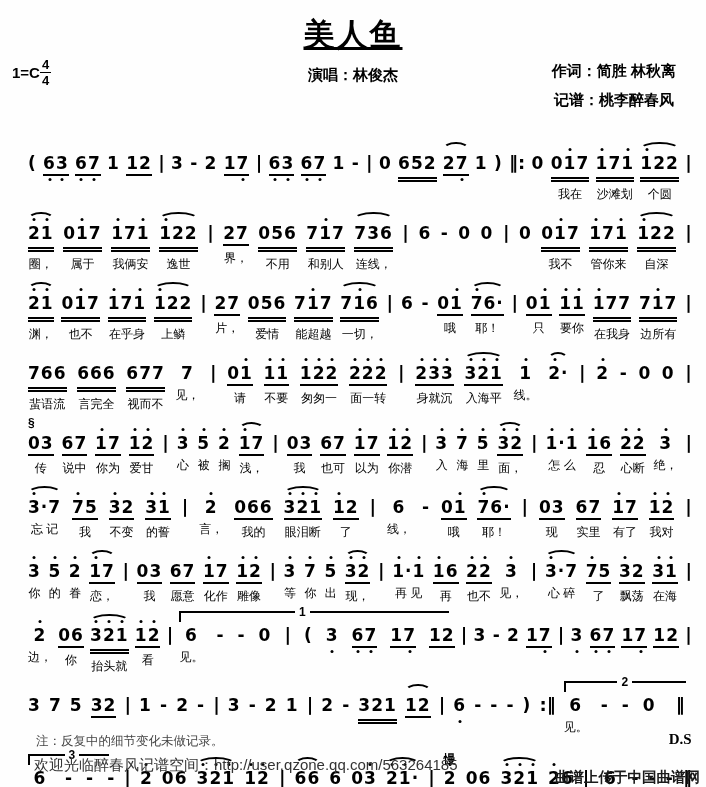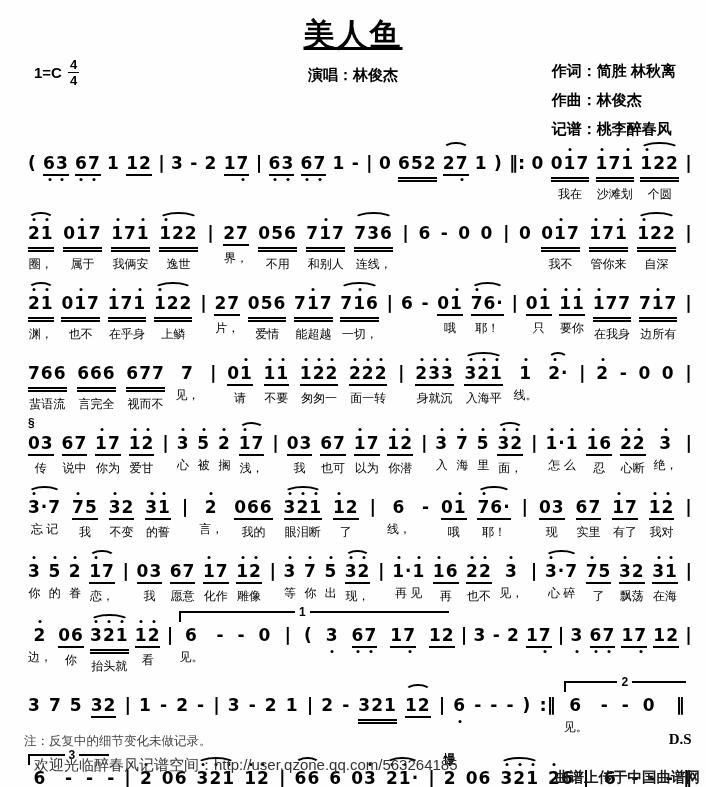--- a/index.html
+++ b/index.html
@@ -9,27 +9,27 @@
     position:relative;overflow:hidden;
   }
   
   .header{position:relative;height:132px;}
   .title{
     text-align:center;font-size:31px;font-weight:900;padding-top:14px;
     font-family:"Liberation Sans","DejaVu Sans",sans-serif;letter-spacing:2px;text-decoration:underline;
   }
   .singer{text-align:center;font-size:15px;font-weight:bold;margin-top:10px;}
   .keysig{
-    position:absolute;left:34px;top:58px;font-size:15px;font-weight:bold;
-    display:flex;align-items:center;gap:6px;
+    position:absolute;left:12px;top:58px;font-size:15px;font-weight:bold;
+    display:flex;align-items:center;gap:0;
   }
   .frac{display:inline-flex;flex-direction:column;align-items:center;font-size:13px;line-height:13px;font-weight:bold;}
   .frac .top{border-bottom:1.5px solid #000;padding:0 2px 1px;}
   .frac .bot{padding-top:1px;}
-  .credits{position:absolute;right:30px;top:56px;font-size:15px;font-weight:bold;line-height:29px;text-align:left;}
+  .credits{position:absolute;right:30px;top:56px;font-size:15px;font-weight:bold;line-height:29px;text-align:center;}
   
   .score{padding:6px 14px 0 28px;}
   .line{
     display:flex;justify-content:space-between;align-items:flex-start;
     padding-top:15px;margin-bottom:5px;white-space:nowrap;
   }
   .tok{display:inline-flex;flex-direction:column;align-items:center;position:relative;}
   .nt{
     font-weight:bold;font-size:17px;line-height:20px;letter-spacing:1px;
     font-family:"DejaVu Sans",sans-serif;display:inline-block;
@@ -48,21 +48,21 @@
   .mark{position:absolute;top:-17px;left:0;font-size:12px;font-weight:bold;font-style:normal;}
   .lyr{font-size:12px;margin-top:4px;font-weight:normal;}
   .sub{font-size:15px;font-weight:bold;margin-top:16px;font-family:"Liberation Serif","DejaVu Serif",serif;}
   .bar .nt, .rep .nt{font-size:18px;letter-spacing:0;}
   .volta{display:inline-flex;gap:13px;position:relative;align-items:flex-start;}
   .vbr{position:absolute;top:-14px;left:0;right:6px;height:9px;
        border-top:2px solid #000;border-left:2px solid #000;}
   .vlab{position:absolute;top:-20px;left:42%;background:#fefefe;padding:0 4px;
         font-size:12px;font-weight:bold;font-style:normal;}
   
-  .footnote{position:absolute;left:24px;top:733px;font-size:12.5px;color:#444;}
+  .footnote{position:absolute;left:36px;top:733px;font-size:12.5px;color:#444;}
   .welcome{position:absolute;left:34px;top:756px;font-size:15px;color:#333;}
   .watermark{position:absolute;right:6px;top:768px;text-align:right;color:#1a1a1a;}
   .watermark .site{font-size:14.5px;font-weight:bold;}
   .watermark .url{font-size:10px;font-weight:normal;letter-spacing:1px;
                   font-family:"DejaVu Sans Mono","Liberation Mono",monospace;}
 </style>
 </head>
 <body>
 
 <div class="header">
@@ -70,21 +70,20 @@
   <div class="singer">演唱：林俊杰</div>
   <div class="keysig">
     <span>1=C</span>
     <span class="frac">
       <span class="top">4</span>
       <span class="bot">4</span>
     </span>
   </div>
   <div class="credits">
     <div>作词：简胜 林秋离</div>
-    <div>作曲：林俊杰</div>
     <div>记谱：桃李醉春风</div>
   </div>
 </div>
 
 <div class="score">
     <div class="line">
       <span class="tok">
         <span class="nt"><span class="c">(</span></span>
       </span>
       <span class="tok u1">

